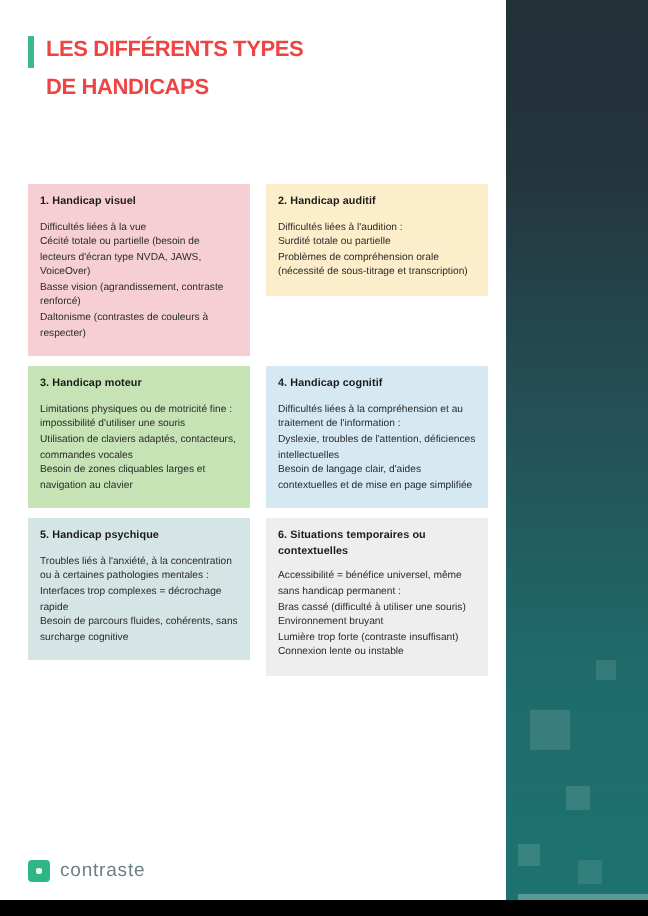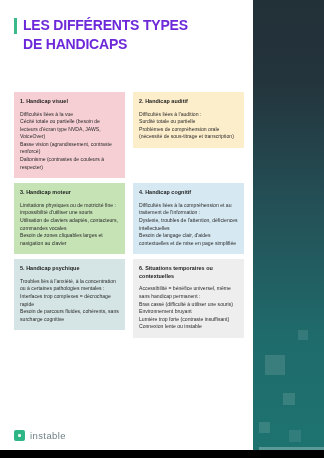--- a/index.html
+++ b/index.html
@@ -67,24 +67,24 @@
   }
   #title-accent {
     width: 3px;
     height: 16px;
     background: #3cb98a;
     margin-right: 6px;
     margin-top: 2px;
     flex: 0 0 auto;
   }
   #title-text {
-    font-size: 14px;
+    font-size: 11px;
     line-height: 19px;
     font-weight: bold;
-    color: #6d28d9;
+    color: #ef4444;
     letter-spacing: -0.2px;
     white-space: pre-line;
   }
   
   #cards {
     position: absolute;
     left: 14px;
     top: 92px;
     width: 230px;
   }
@@ -217,17 +217,17 @@
 Environnement bruyant
 Lumière trop forte (contraste insuffisant)
 Connexion lente ou instable</div>
       </div>
     </div>
 
   </div>
 
   <div id="logo">
     <div id="logo-mark"></div>
-    <div id="logo-text">instable</div>
+    <div id="logo-text">contraste</div>
   </div>
 
   <div id="bottom-bar"></div>
 </div>
 
 </body></html>

